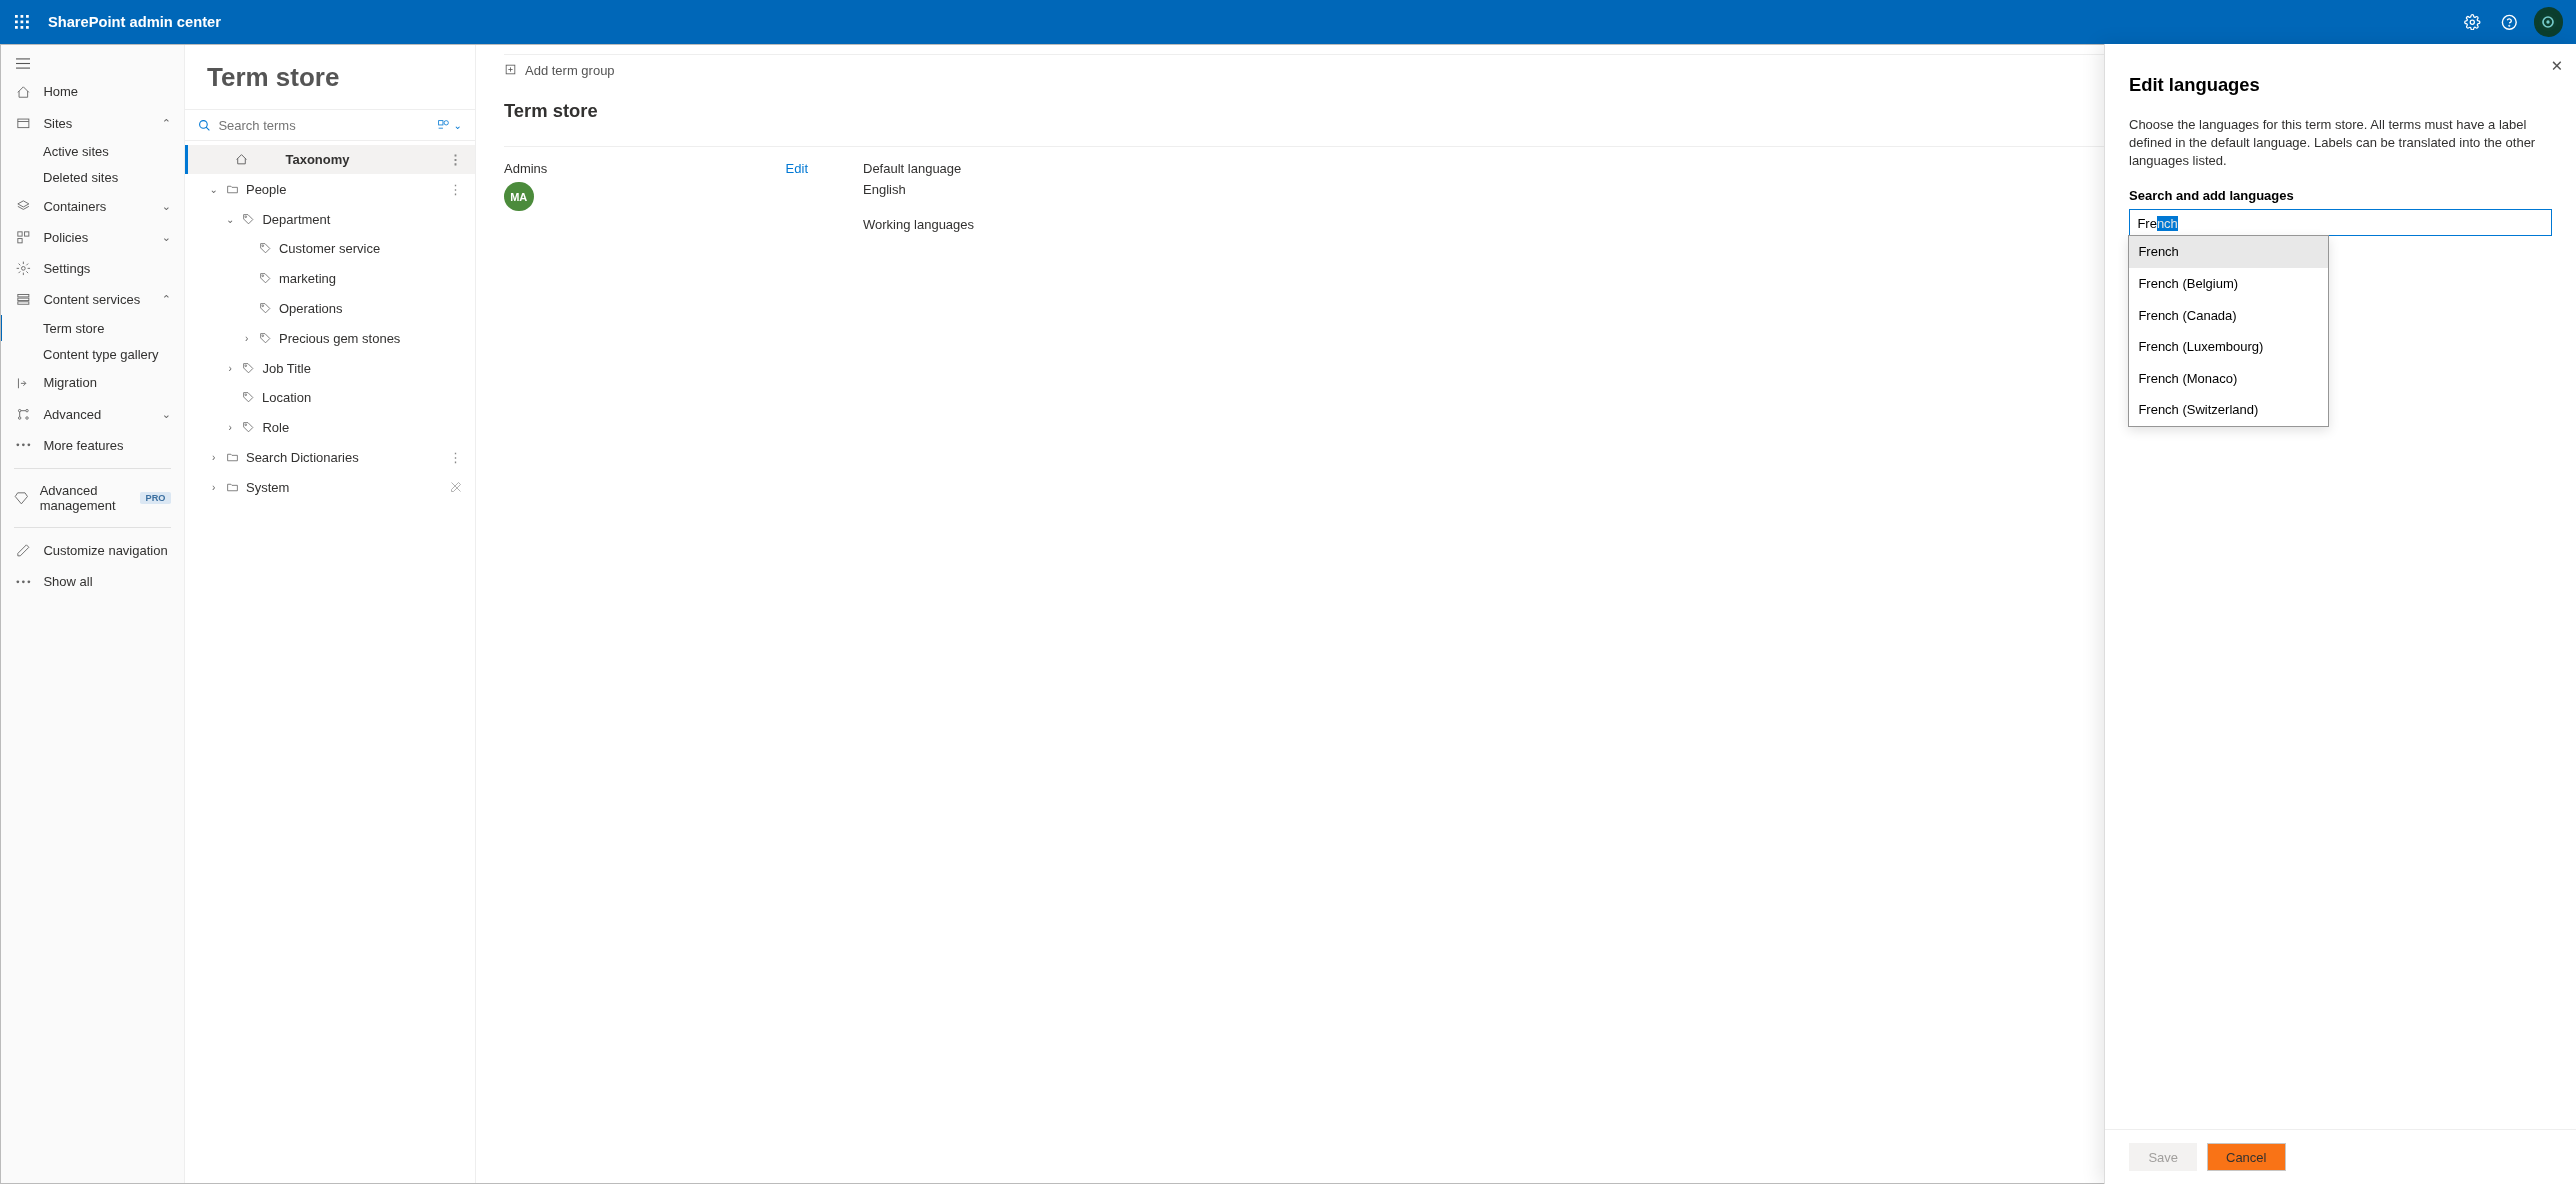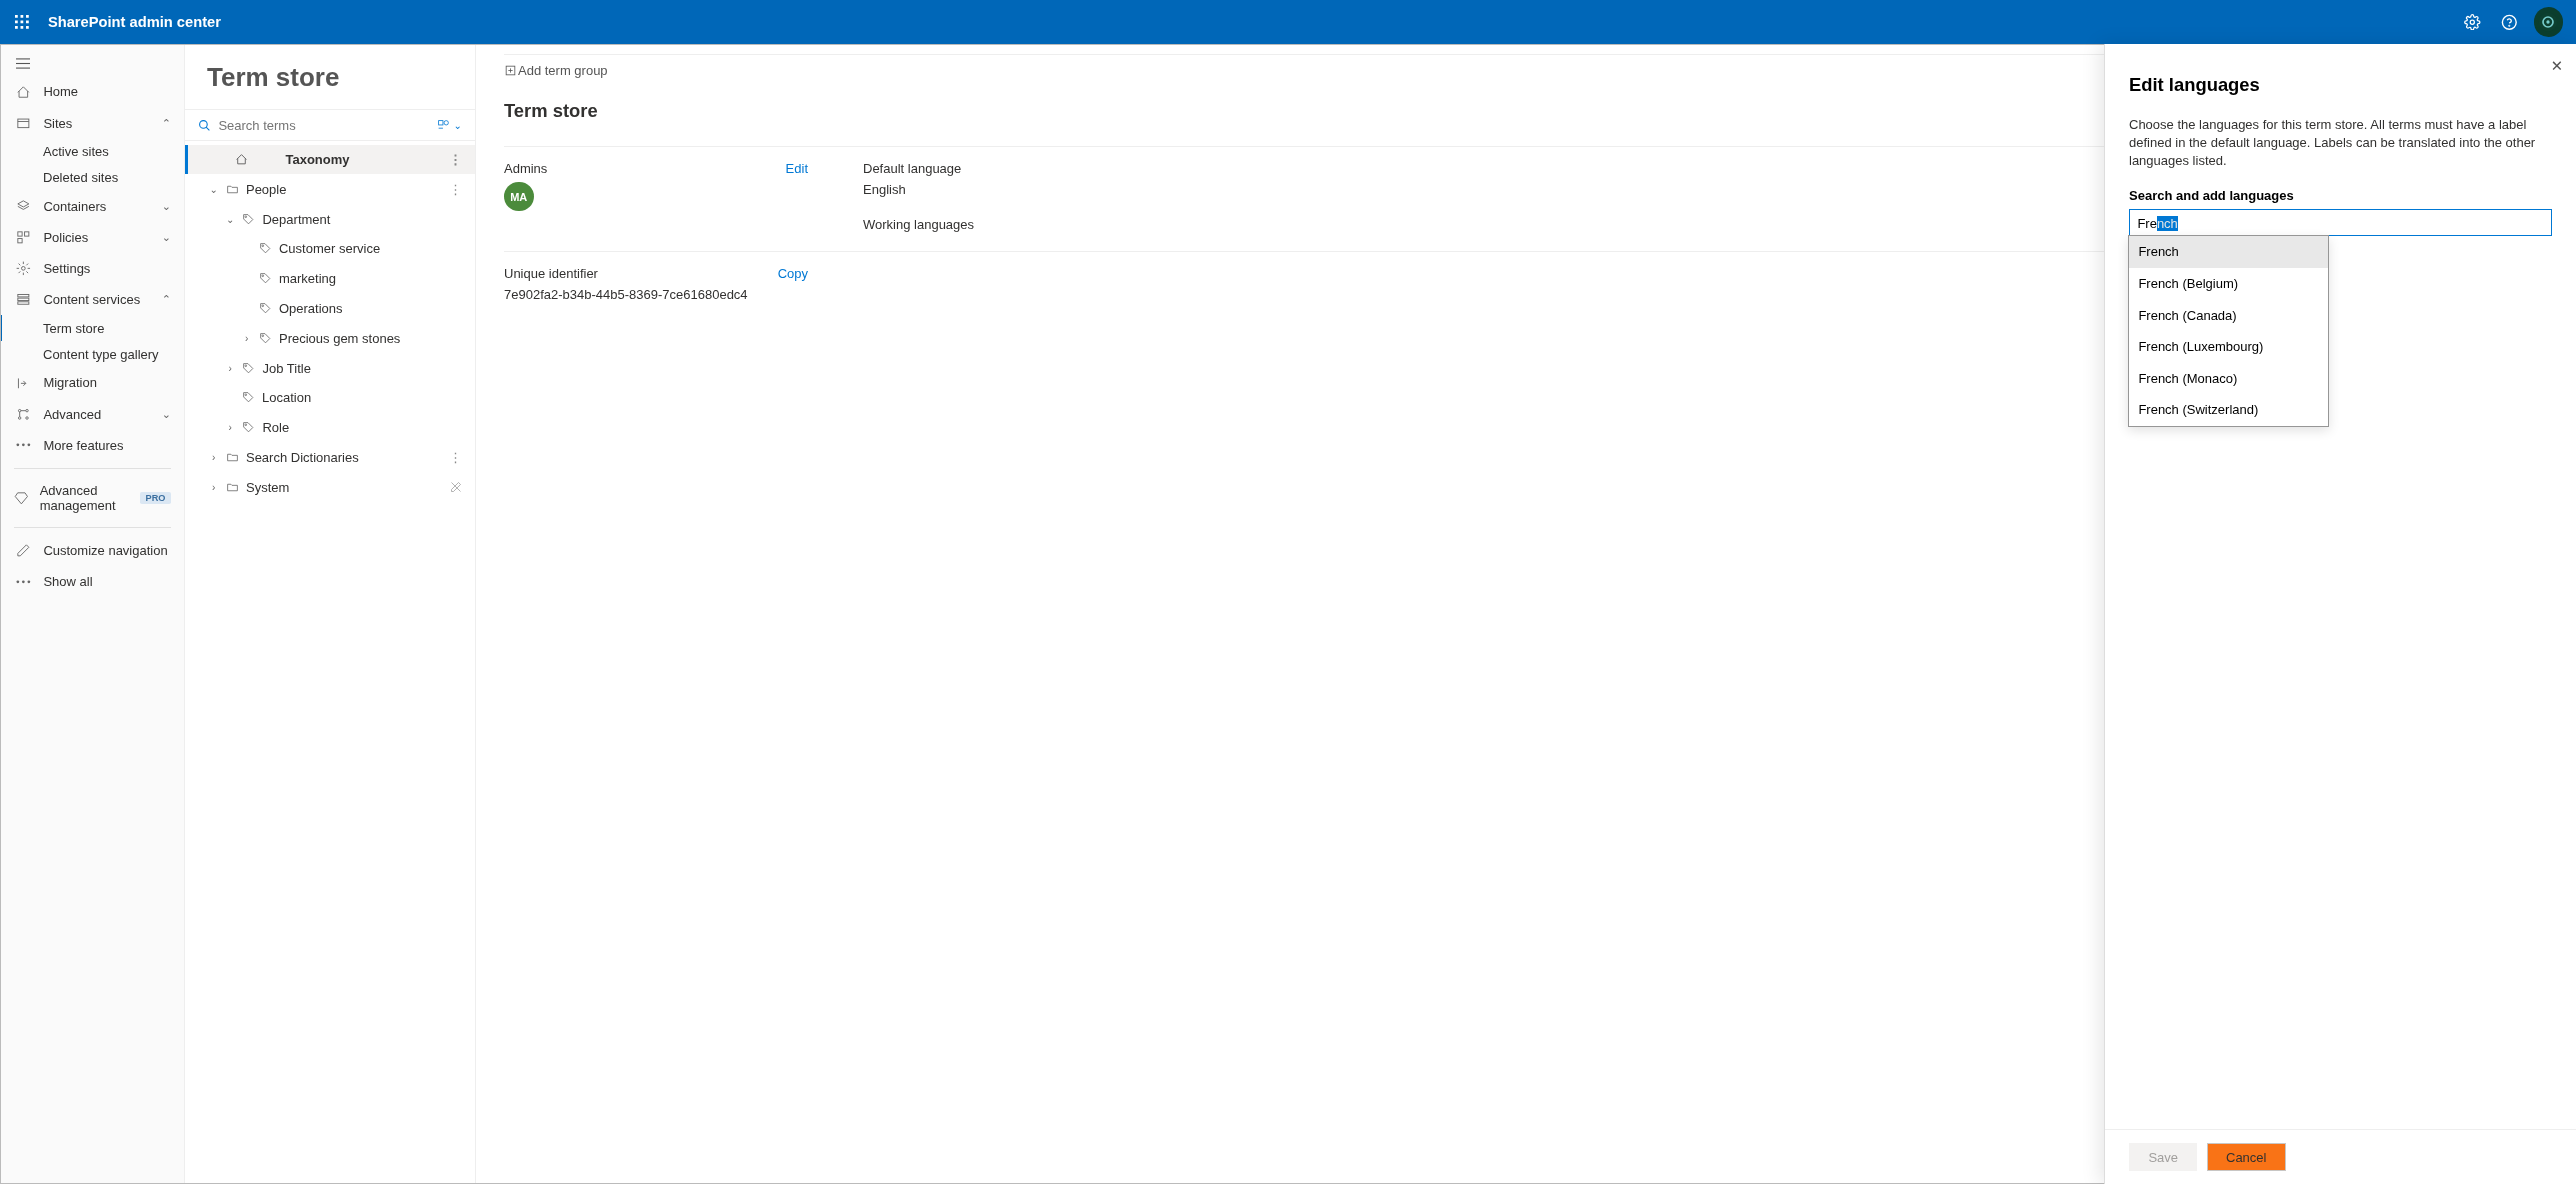--- a/index.html
+++ b/index.html
@@ -40,21 +40,21 @@
 .tree-item { display: flex; align-items: center; padding: 7.4px 9.2px 7.4px 9.2px; font-size: 13px; color: #323130; cursor: pointer; position: relative; }
 .tree-item .indent { display: inline-block; }
 .tree-item .expand { width: 13px; font-size: 10px; color: #666; display: inline-block; text-align: center; }
 .tree-item .ticon { width: 16.6px; margin: 0 5.5px 0 3.7px; color: #666; display: inline-flex; justify-content: center; }
 .tree-item .more { position: absolute; right: 13px; color: #888; font-size: 13px; }
 .tree-item.active { background: #f3f2f1; font-weight: 600; gap: 30px; }
 .tree-item.active::before { content: ""; position: absolute; left: 0; top: 0; bottom: 0; width: 2.8px; background: #0078d4; }
 
 
 .contentcol { flex: 1; padding: 9.2px 28px 18.4px 28px; position: relative; overflow-y: auto; }
-.add-row { color: #555; font-size: 13px; display: flex; align-items: center; gap: 1px; cursor: pointer; padding: 7.4px 0 13px 0; border-top: 0.9px solid #eee; margin-top: 0; }
+.add-row { color: #555; font-size: 13px; display: flex; gap: 8px; cursor: pointer; padding: 7.4px 0 13px 0; border-top: 0.9px solid #eee; margin-top: 0; }
 .add-row .plus-icon { color: #555; }
 .section-title { font-size: 18.4px; font-weight: 600; color: #323130; margin: 9.2px 0 24px 0; }
 .section-row { display: flex; gap: 55px; border-top: 0.9px solid #eee; padding-top: 14.7px; margin-bottom: 18.4px; }
 .section-block { flex: 1; }
 .field-label { font-size: 13px; color: #323130; font-weight: 400; margin-bottom: 5.5px; display: flex; justify-content: space-between; align-items: center; }
 .field-label .link { color: #0078d4; font-size: 13px; cursor: pointer; }
 .avatar-circle { width: 29.5px; height: 29.5px; border-radius: 50%; background: #4b8b3b; color: #fff; font-size: 11px; font-weight: 600; display: flex; align-items: center; justify-content: center; margin-top: 5.5px; }
 .field-value { font-size: 13px; color: #323130; margin-bottom: 11px; }
 
 
@@ -449,29 +449,20 @@
           <span class="default-tag">
             <svg width="11" height="11" viewBox="0 0 24 24" fill="none" stroke="#555" stroke-width="2">
                 <polyline points="20 6 9 17 4 12"></polyline>
               </svg>
             <span>Default</span>
           </span>
         </div>
       </div>
     </div>
 
-    <div class="section-row">
-      <div class="section-block" style="max-width:304px">
-        <div class="field-label">
-          <span>Unique identifier</span>
-          <span class="link">Copy</span>
-        </div>
-        <div class="field-value">7e902fa2-b34b-44b5-8369-7ce61680edc4</div>
-      </div>
-    </div>
   </div>
 
 </div>
 
 <div class="panel">
   <div class="panel-close">✕</div>
   <div class="panel-body">
     <div class="panel-title">Edit languages</div>
     <div class="panel-desc">Choose the languages for this term store. All terms must have a label defined in the default language. Labels can be translated into the other languages listed.</div>
     <div class="panel-label">Search and add languages</div>

